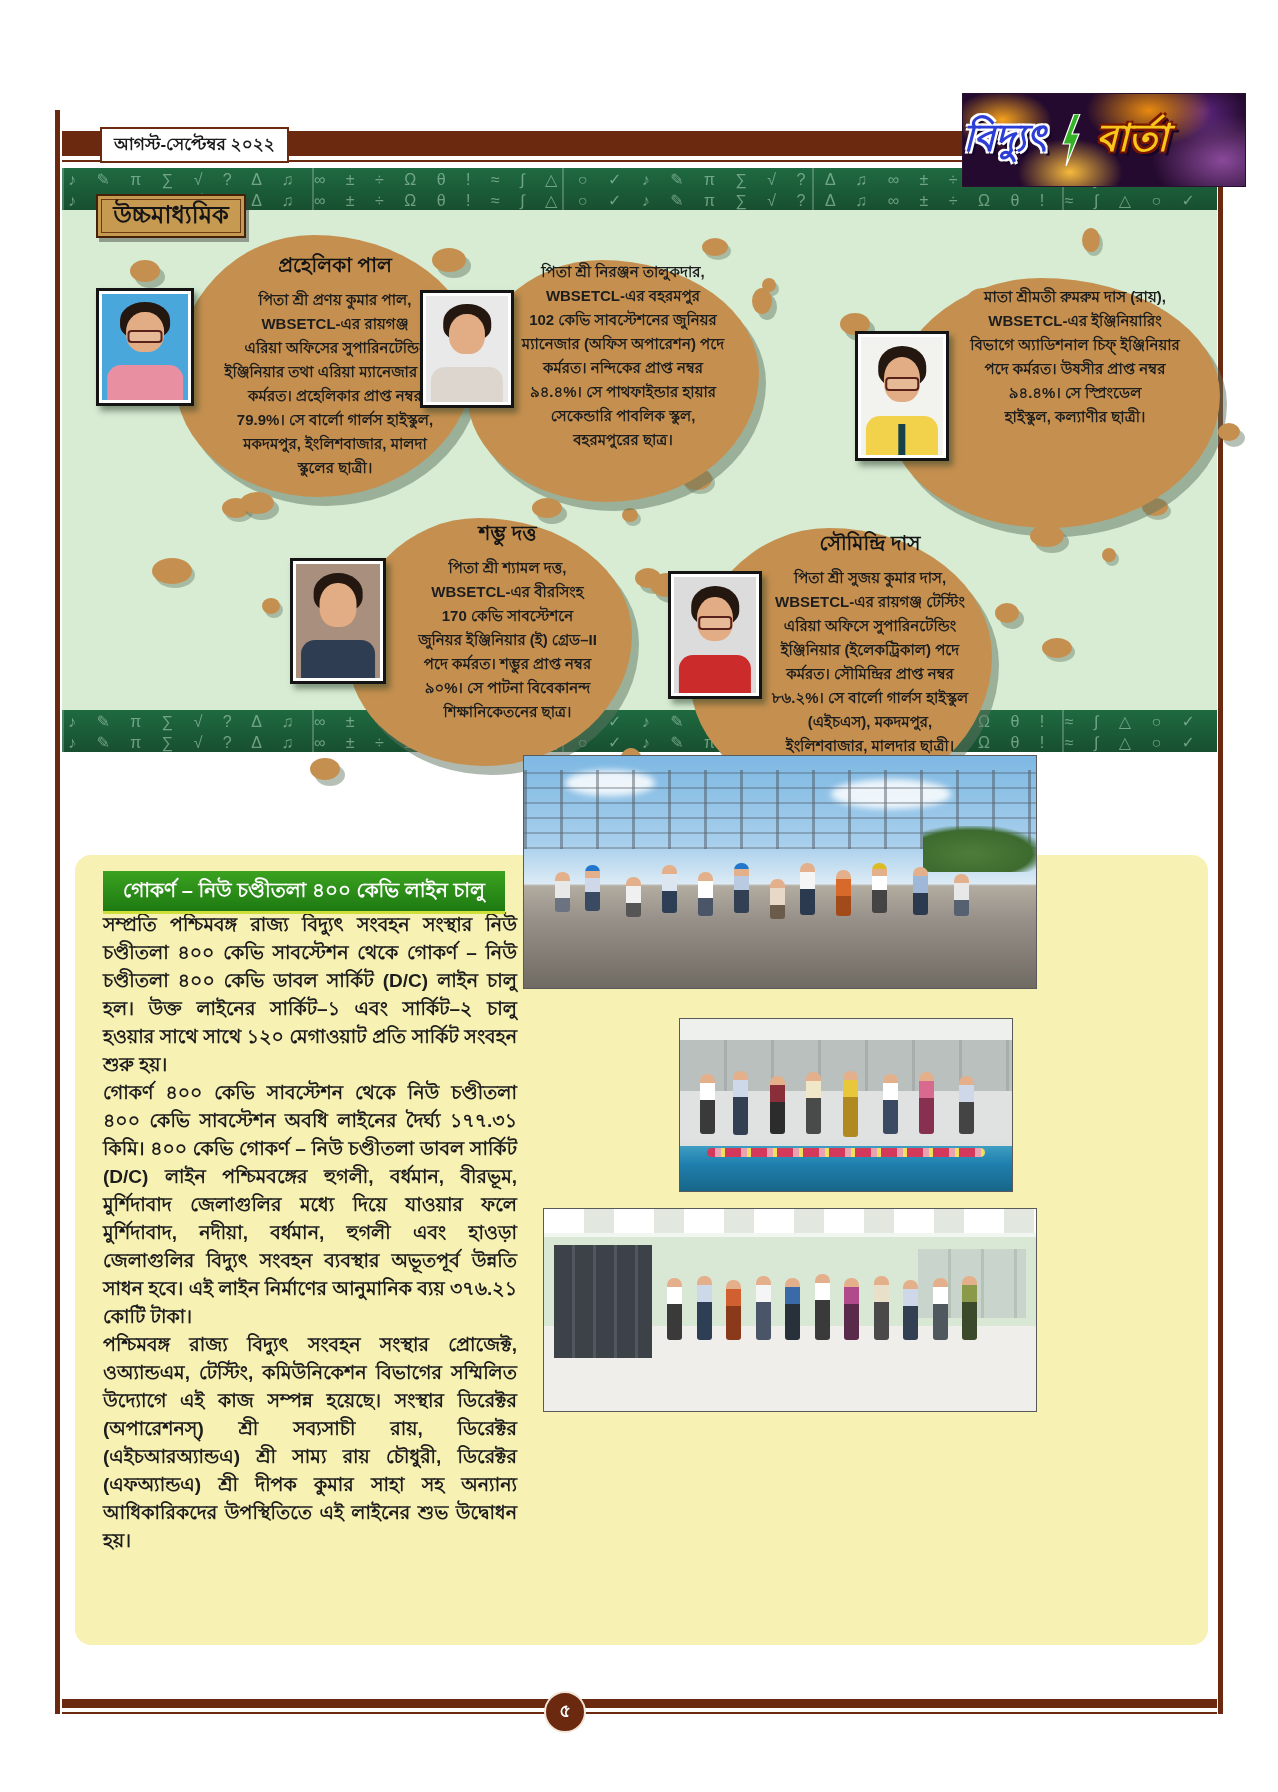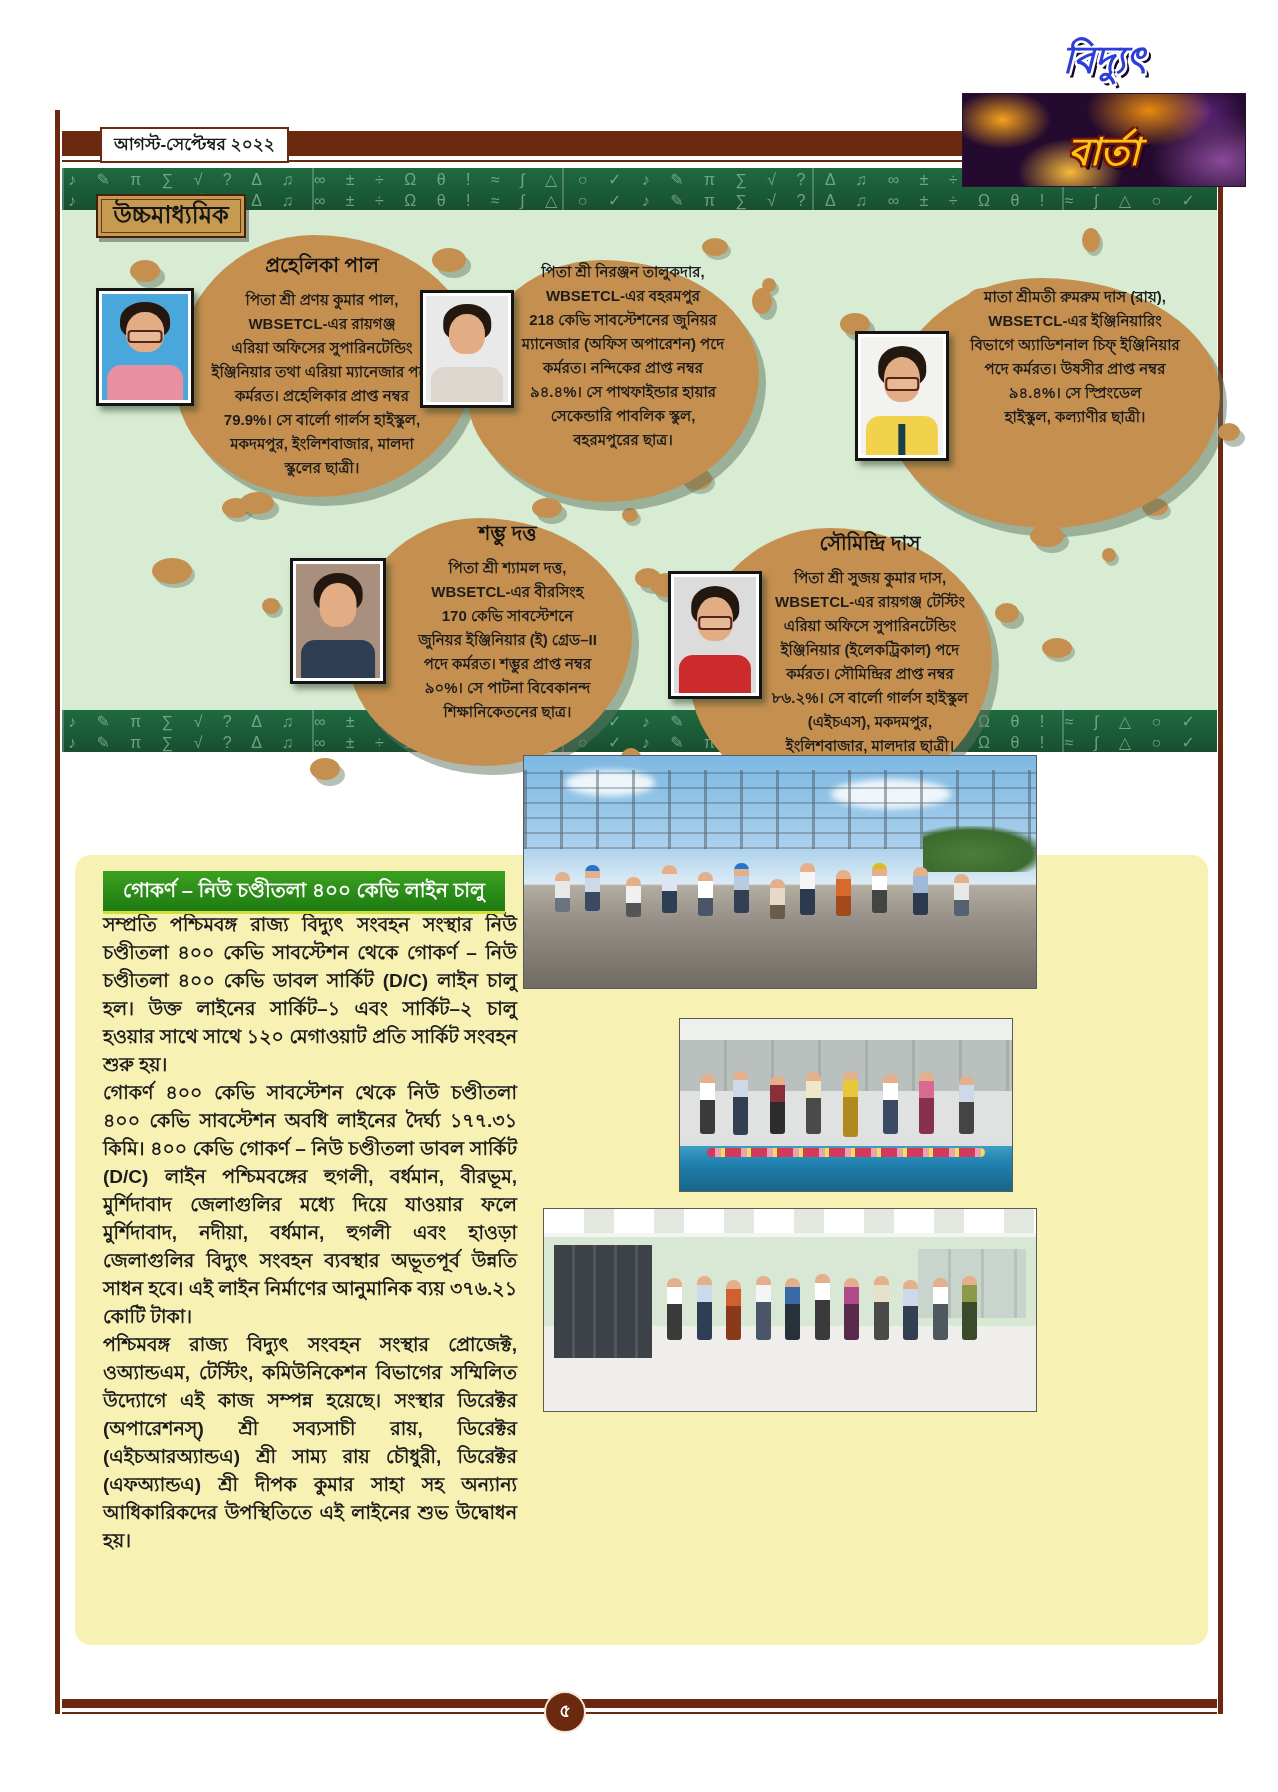--- a/index.html
+++ b/index.html
@@ -6,28 +6,28 @@
   body{font-family:"Liberation Sans","DejaVu Sans",sans-serif;}
   .page{position:relative;width:1278px;height:1792px;background:#fff;overflow:hidden;}
   .abs{position:absolute;}
 
   
   .vline{width:5px;background:#6b2a10;}
   .hbar{background:#6b2a10;}
 
   
   .date-box{background:#fff;border:2px solid #6b2a10;padding:2px 12px;font-size:17px;font-weight:bold;color:#1a1a1a;z-index:4;}
-  .masthead{width:282px;height:92px;z-index:6;border:1px solid #2a1030;display:flex;align-items:center;justify-content:flex-end;gap:14px;
+  .masthead{width:282px;height:92px;z-index:6;border:1px solid #2a1030;display:flex;align-items:center;justify-content:flex-start;gap:14px;
     background:
       radial-gradient(ellipse 70px 42px at 14% 28%, #f6a21c 0%, rgba(246,162,28,0) 70%),
       radial-gradient(ellipse 90px 52px at 66% 18%, #e88a10 0%, rgba(232,138,16,0) 70%),
       radial-gradient(ellipse 75px 48px at 38% 85%, #f6b93c 0%, rgba(246,185,60,0) 70%),
       radial-gradient(ellipse 95px 62px at 92% 72%, #8a4a9a 0%, rgba(138,74,154,0) 75%),
       radial-gradient(ellipse 60px 40px at 85% 20%, #5c2580 0%, rgba(92,37,128,0) 75%),
-      #240a2e; flex-direction: column;}
+      #240a2e;}
   .m1{font-size:38px;font-weight:bold;font-style:italic;color:#2c3ed6;
       text-shadow:-2px -2px 0 #fff,2px -2px 0 #fff,-2px 2px 0 #fff,2px 2px 0 #fff,4px 4px 0 #14062b;}
   .m2{font-size:38px;font-weight:bold;font-style:italic;color:#f6c61a;
       text-shadow:-2px -2px 0 #7a1500,2px -2px 0 #7a1500,-2px 2px 0 #7a1500,2px 2px 0 #7a1500,4px 4px 0 #14062b;}
 
   
   .green-section{left:62px;top:168px;width:1155px;height:584px;}
   .chalk{left:0;width:100%;height:42px;background:
       repeating-linear-gradient(90deg, rgba(255,255,255,0.22) 0 2px, transparent 2px 250px),
       linear-gradient(#1f6a40,#174f30);overflow:hidden;}
@@ -124,21 +124,21 @@
       <div class="sat" style="left:390px;top:120px;width:24px;height:20px;"></div>
       <div class="sat" style="left:150px;top:262px;width:34px;height:22px;"></div>
       <div class="portrait" style="left:6px;top:58px;width:86px;height:106px;">
         <div class="ph" style="background:#4aa7dc;">
           <div class="hair"></div>
           <div class="face"></div>
           <div class="specs"></div>
           <div class="torso" style="background:#e88fa2;"></div>
         </div>
       </div>
-      <div class="tcol" style="left:82px;top:20px;width:300px;">
+      <div class="tcol" style="left:95px;top:20px;width:300px;">
         <div class="sname">প্রহেলিকা পাল</div>
         <div class="ln">পিতা শ্রী প্রণয় কুমার পাল,</div>
         <div class="ln">WBSETCL-এর রায়গঞ্জ</div>
         <div class="ln">এরিয়া অফিসের সুপারিনটেন্ডিং</div>
         <div class="ln">ইঞ্জিনিয়ার তথা এরিয়া ম্যানেজার পদে</div>
         <div class="ln">কর্মরত। প্রহেলিকার প্রাপ্ত নম্বর</div>
         <div class="ln">79.9%। সে বার্লো গার্লস হাইস্কুল,</div>
         <div class="ln">মকদমপুর, ইংলিশবাজার, মালদা</div>
         <div class="ln">স্কুলের ছাত্রী।</div>
       </div>
@@ -152,21 +152,21 @@
       <div class="portrait" style="left:8px;top:42px;width:82px;height:106px;">
         <div class="ph" style="background:#e9e9e9;">
           <div class="hair"></div>
           <div class="face"></div>
           <div class="torso" style="background:#dcd6cf;"></div>
         </div>
       </div>
       <div class="tcol" style="left:72px;top:12px;width:278px;">
         <div class="ln">পিতা শ্রী নিরঞ্জন তালুকদার,</div>
         <div class="ln">WBSETCL-এর বহরমপুর</div>
-        <div class="ln">218 কেভি সাবস্টেশনের জুনিয়র</div>
+        <div class="ln">102 কেভি সাবস্টেশনের জুনিয়র</div>
         <div class="ln">ম্যানেজার (অফিস অপারেশন) পদে</div>
         <div class="ln">কর্মরত। নন্দিকের প্রাপ্ত নম্বর</div>
         <div class="ln">৯৪.৪%। সে পাথফাইন্ডার হায়ার</div>
         <div class="ln">সেকেন্ডারি পাবলিক স্কুল,</div>
         <div class="ln">বহরমপুরের ছাত্র।</div>
       </div>
     </div>
 
     <div class="card" style="left:768px;top:105px;width:400px;height:300px;">
       <div class="blob" style="left:58px;top:5px;width:332px;height:250px;"></div>

